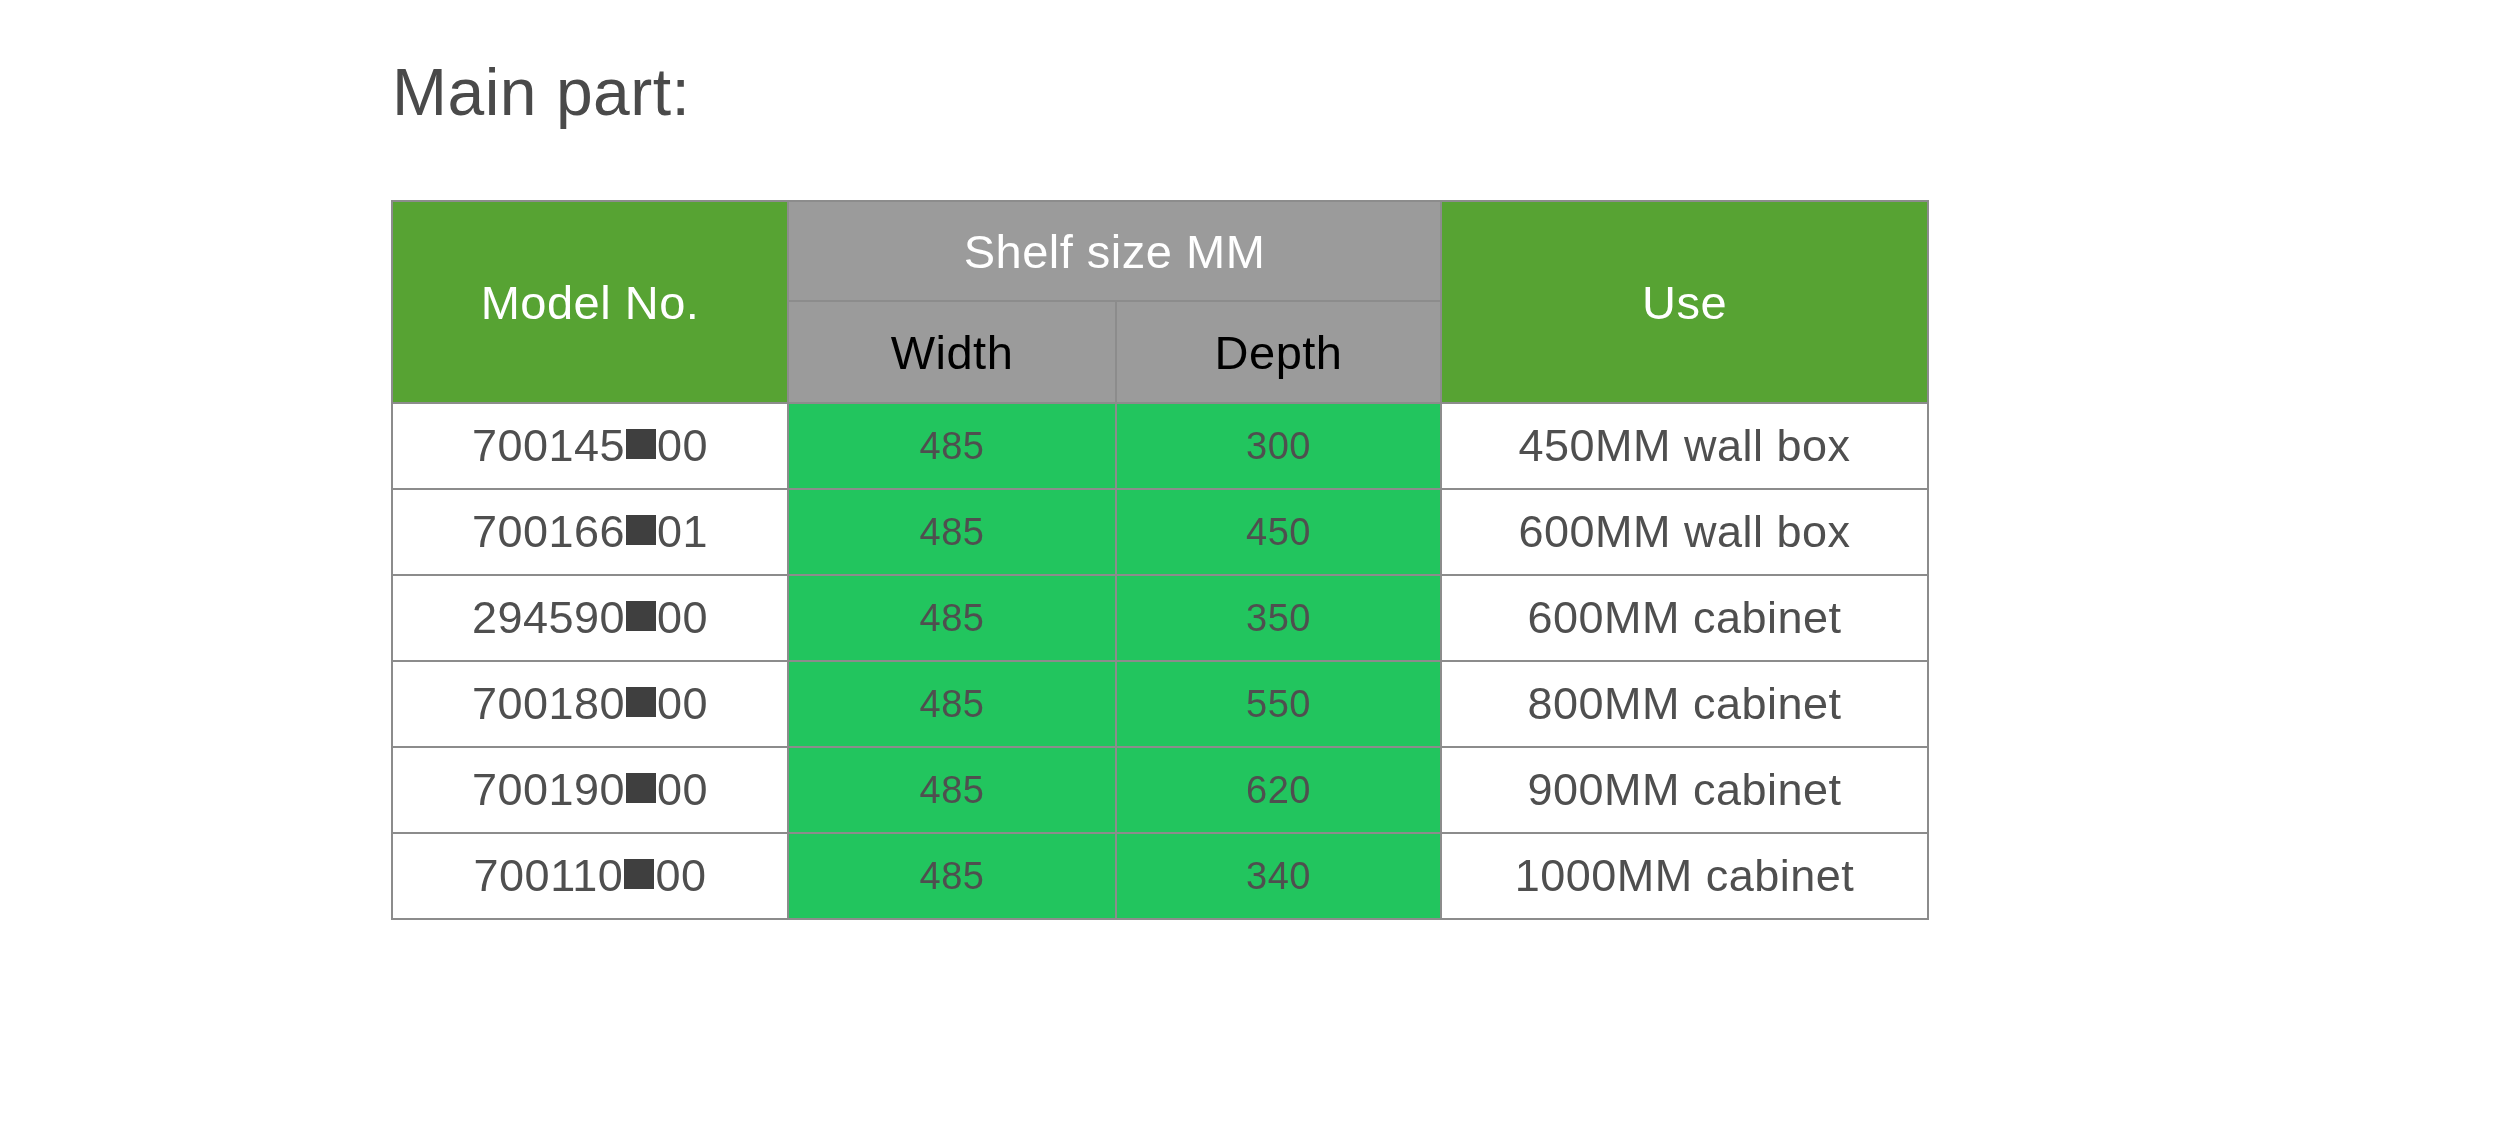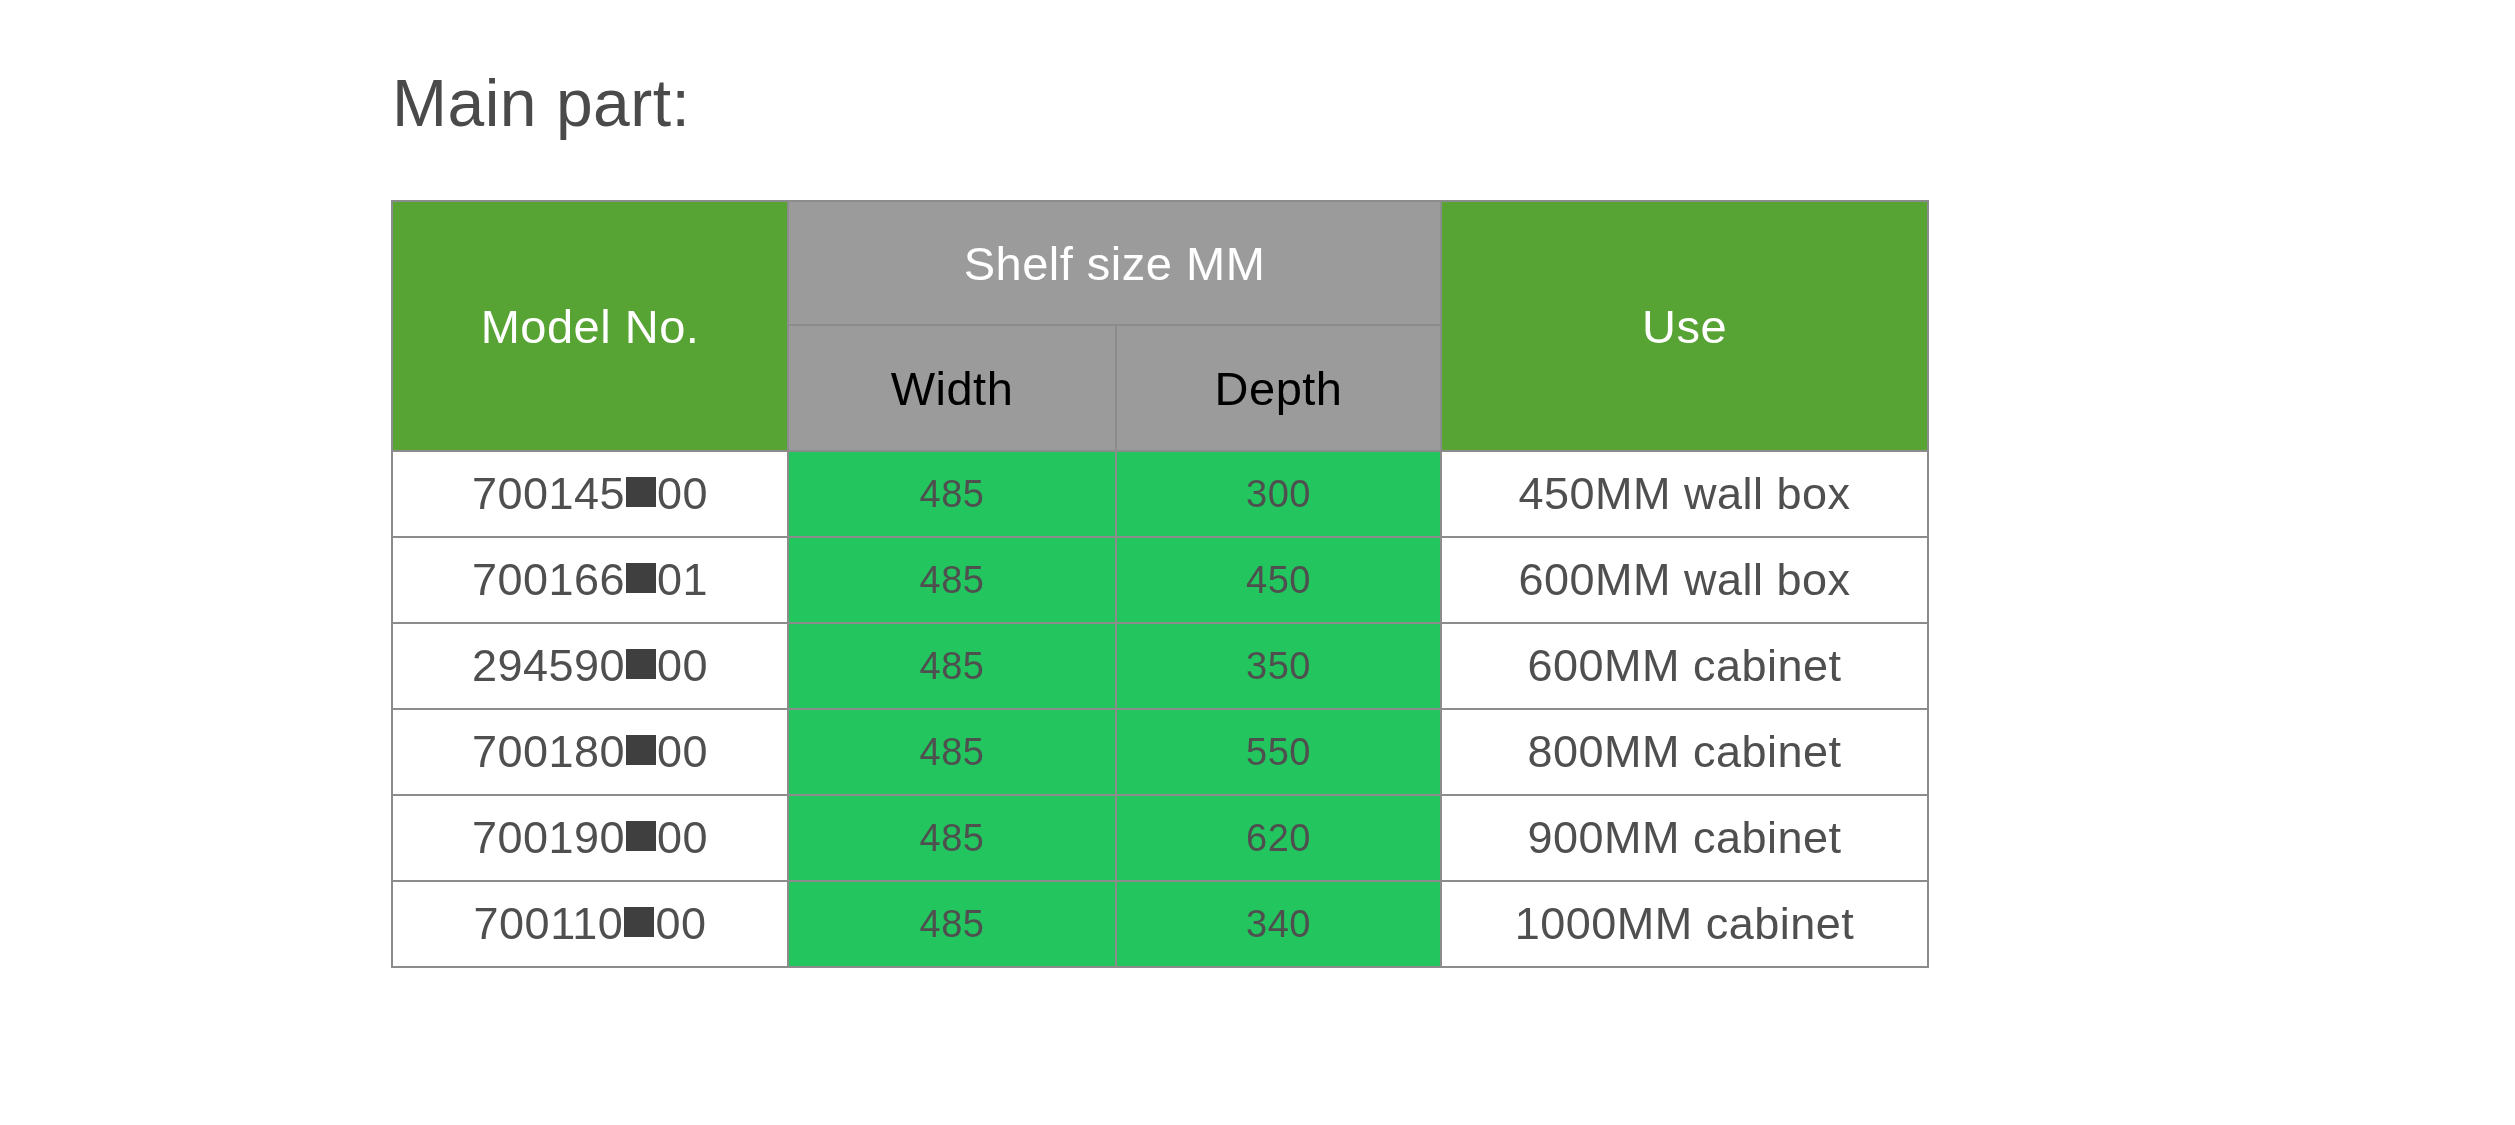--- a/index.html
+++ b/index.html
@@ -18,21 +18,21 @@
     position: relative;
     width: 2515px;
     height: 1125px;
     background: #ffffff;
   }
 
   
   #title {
     position: absolute;
     left: 392px;
-    top: 63px;
+    top: 52px;
     font-size: 66px;
     line-height: 80px;
     font-weight: 400;
     color: #4a4a4a;
     letter-spacing: 0.5px;
     white-space: nowrap;
   }
 
   
   #spec-table {
@@ -45,21 +45,21 @@
   }
 
   #spec-table col.c-model { width: 396px; }
   #spec-table col.c-width { width: 328px; }
   #spec-table col.c-depth { width: 325px; }
   #spec-table col.c-use   { width: 487px; }
 
   #spec-table th,
   #spec-table td {
     border: 2px solid #8c8c8c;
-    padding: 12px;
+    padding: 0;
     text-align: center;
     vertical-align: middle;
     font-weight: 400;
     margin-top: 40px;
   }
 
   
   th.h-green {
     background: #57a333;
     color: #ffffff;

